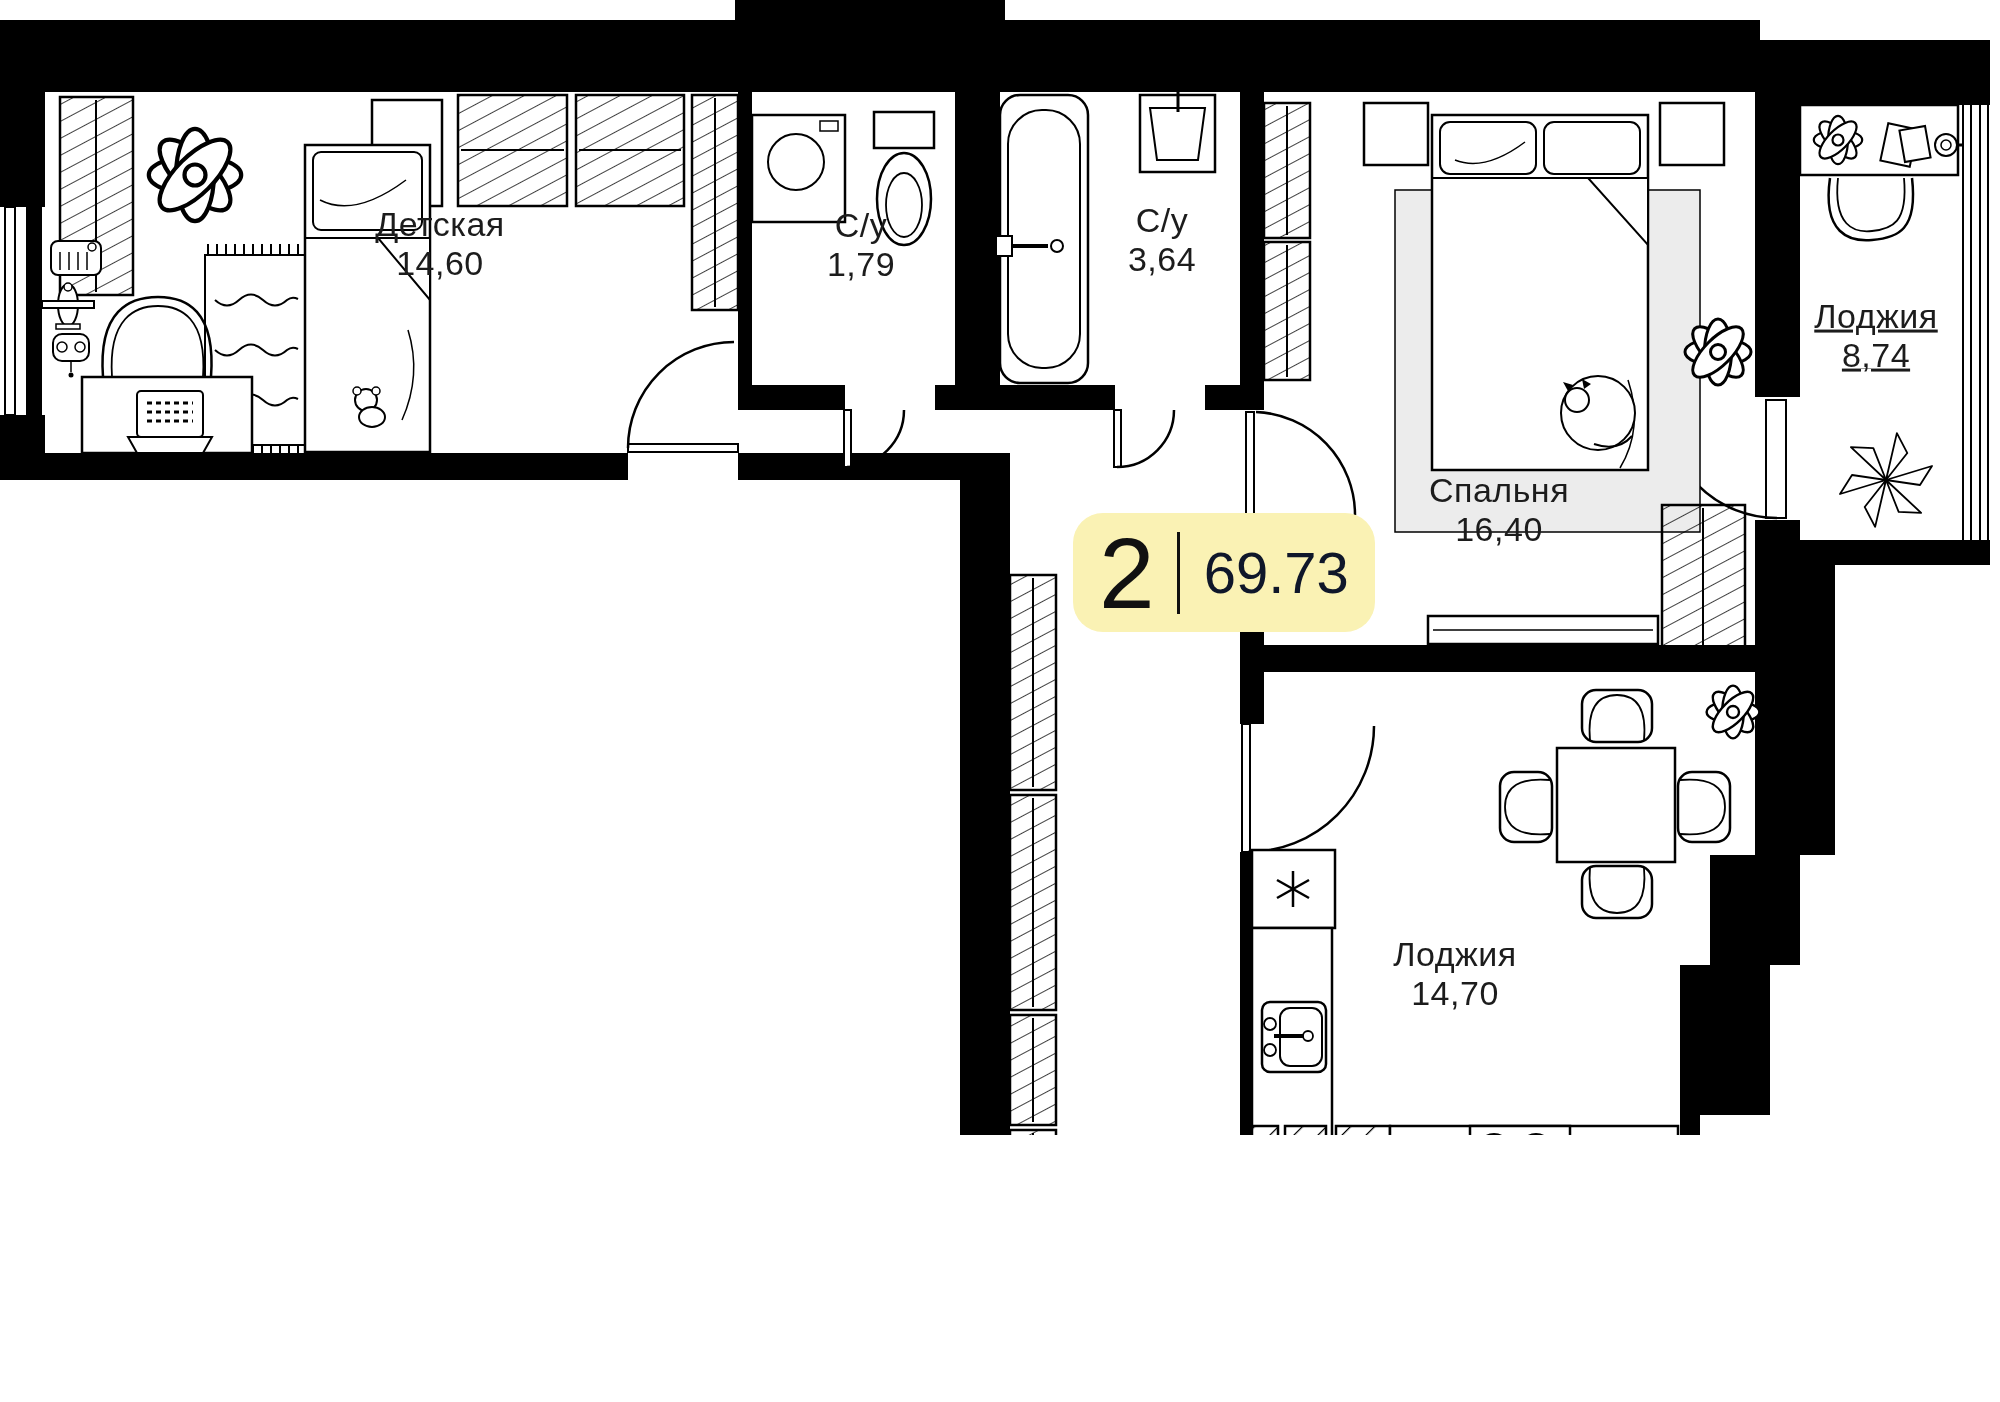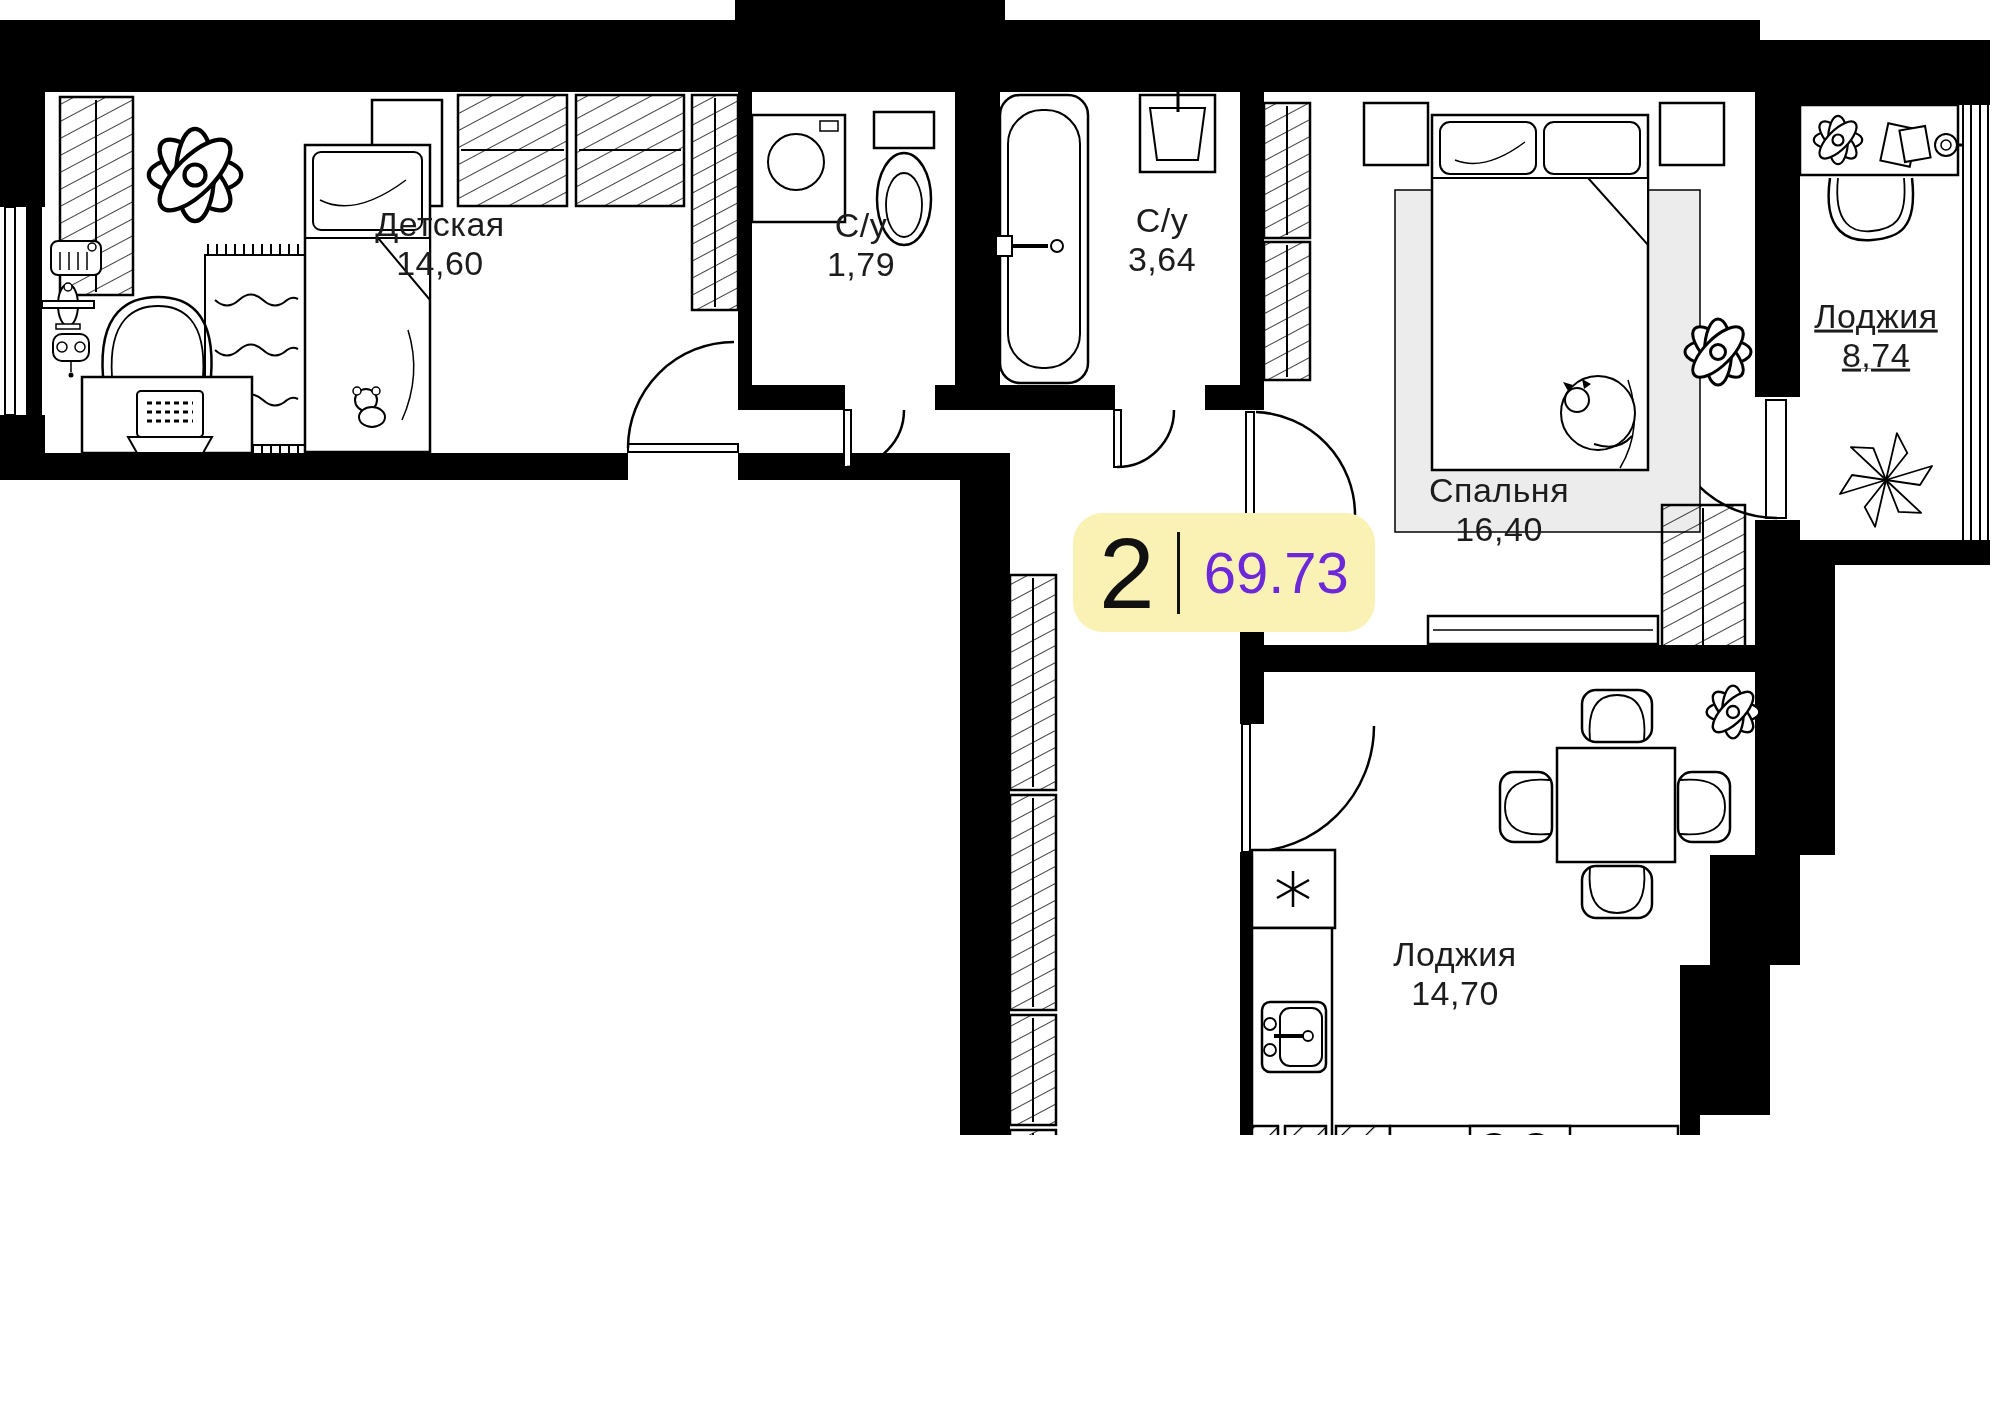--- a/index.html
+++ b/index.html
@@ -5,21 +5,21 @@
   html,body{margin:0;padding:0;background:#ffffff;}
   .plan{position:relative;width:2000px;height:1135px;background:#fff;overflow:hidden;
         font-family:"Liberation Sans", sans-serif;}
   .plan svg{position:absolute;left:0;top:0;}
   .room-label{position:absolute;transform:translate(-50%,-50%);text-align:center;
       color:#1c1c1c;font-size:34px;line-height:1.16;letter-spacing:.5px;white-space:nowrap;}
   .badge{position:absolute;left:1073px;top:513px;width:302px;height:119px;background:#FAF2B4;
       border-radius:30px;display:flex;align-items:center;justify-content:center;gap:0;}
   .badge-rooms{font-size:100px;font-weight:400;color:#111;line-height:1;margin-right:22px;}
   .badge-sep{width:3px;height:82px;background:#111;margin-right:24px;}
-  .badge-area{font-size:58px;color:#6d28d9;line-height:1;}
+  .badge-area{font-size:58px;color:#0f172a;line-height:1;}
 </style>
 </head>
 <body>
 
 <div class="plan">
 
 <svg width="2000" height="1402" viewBox="0 0 2000 1402">
   <defs>
     <pattern id="wrd" width="15" height="15" patternUnits="userSpaceOnUse" patternTransform="rotate(62)">
       <line x1="0" y1="0" x2="0" y2="15" stroke="#000" stroke-width="1.5"></line>

